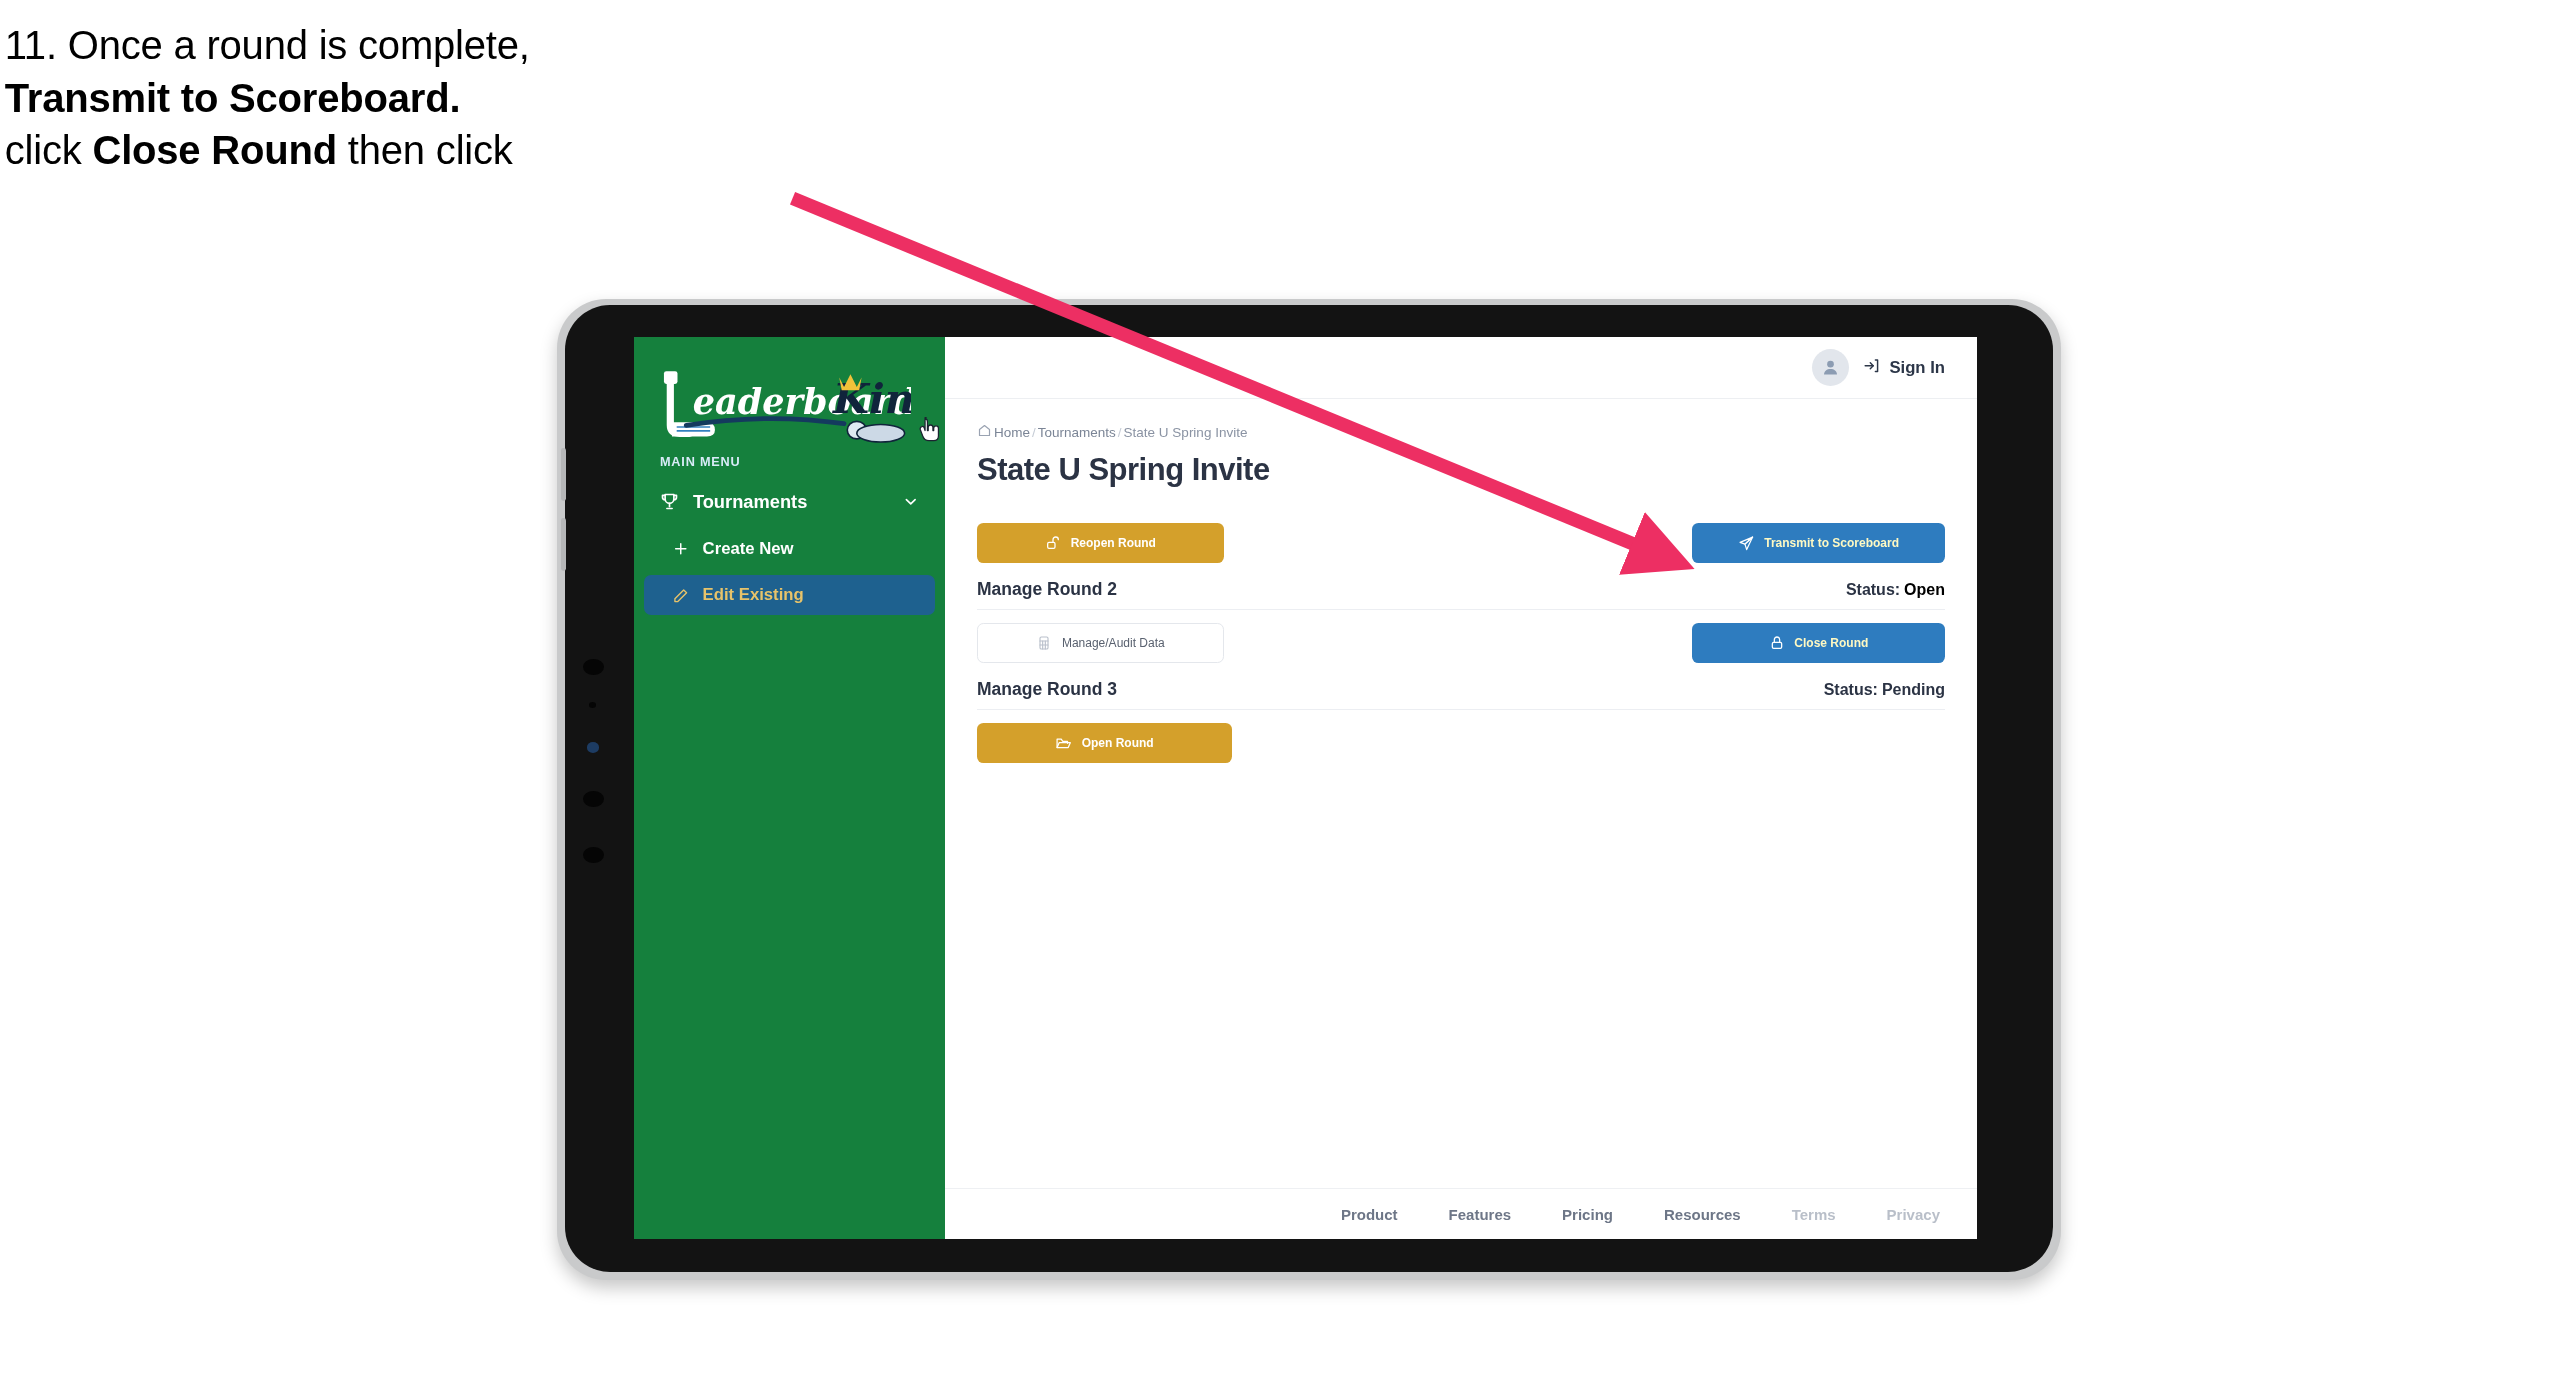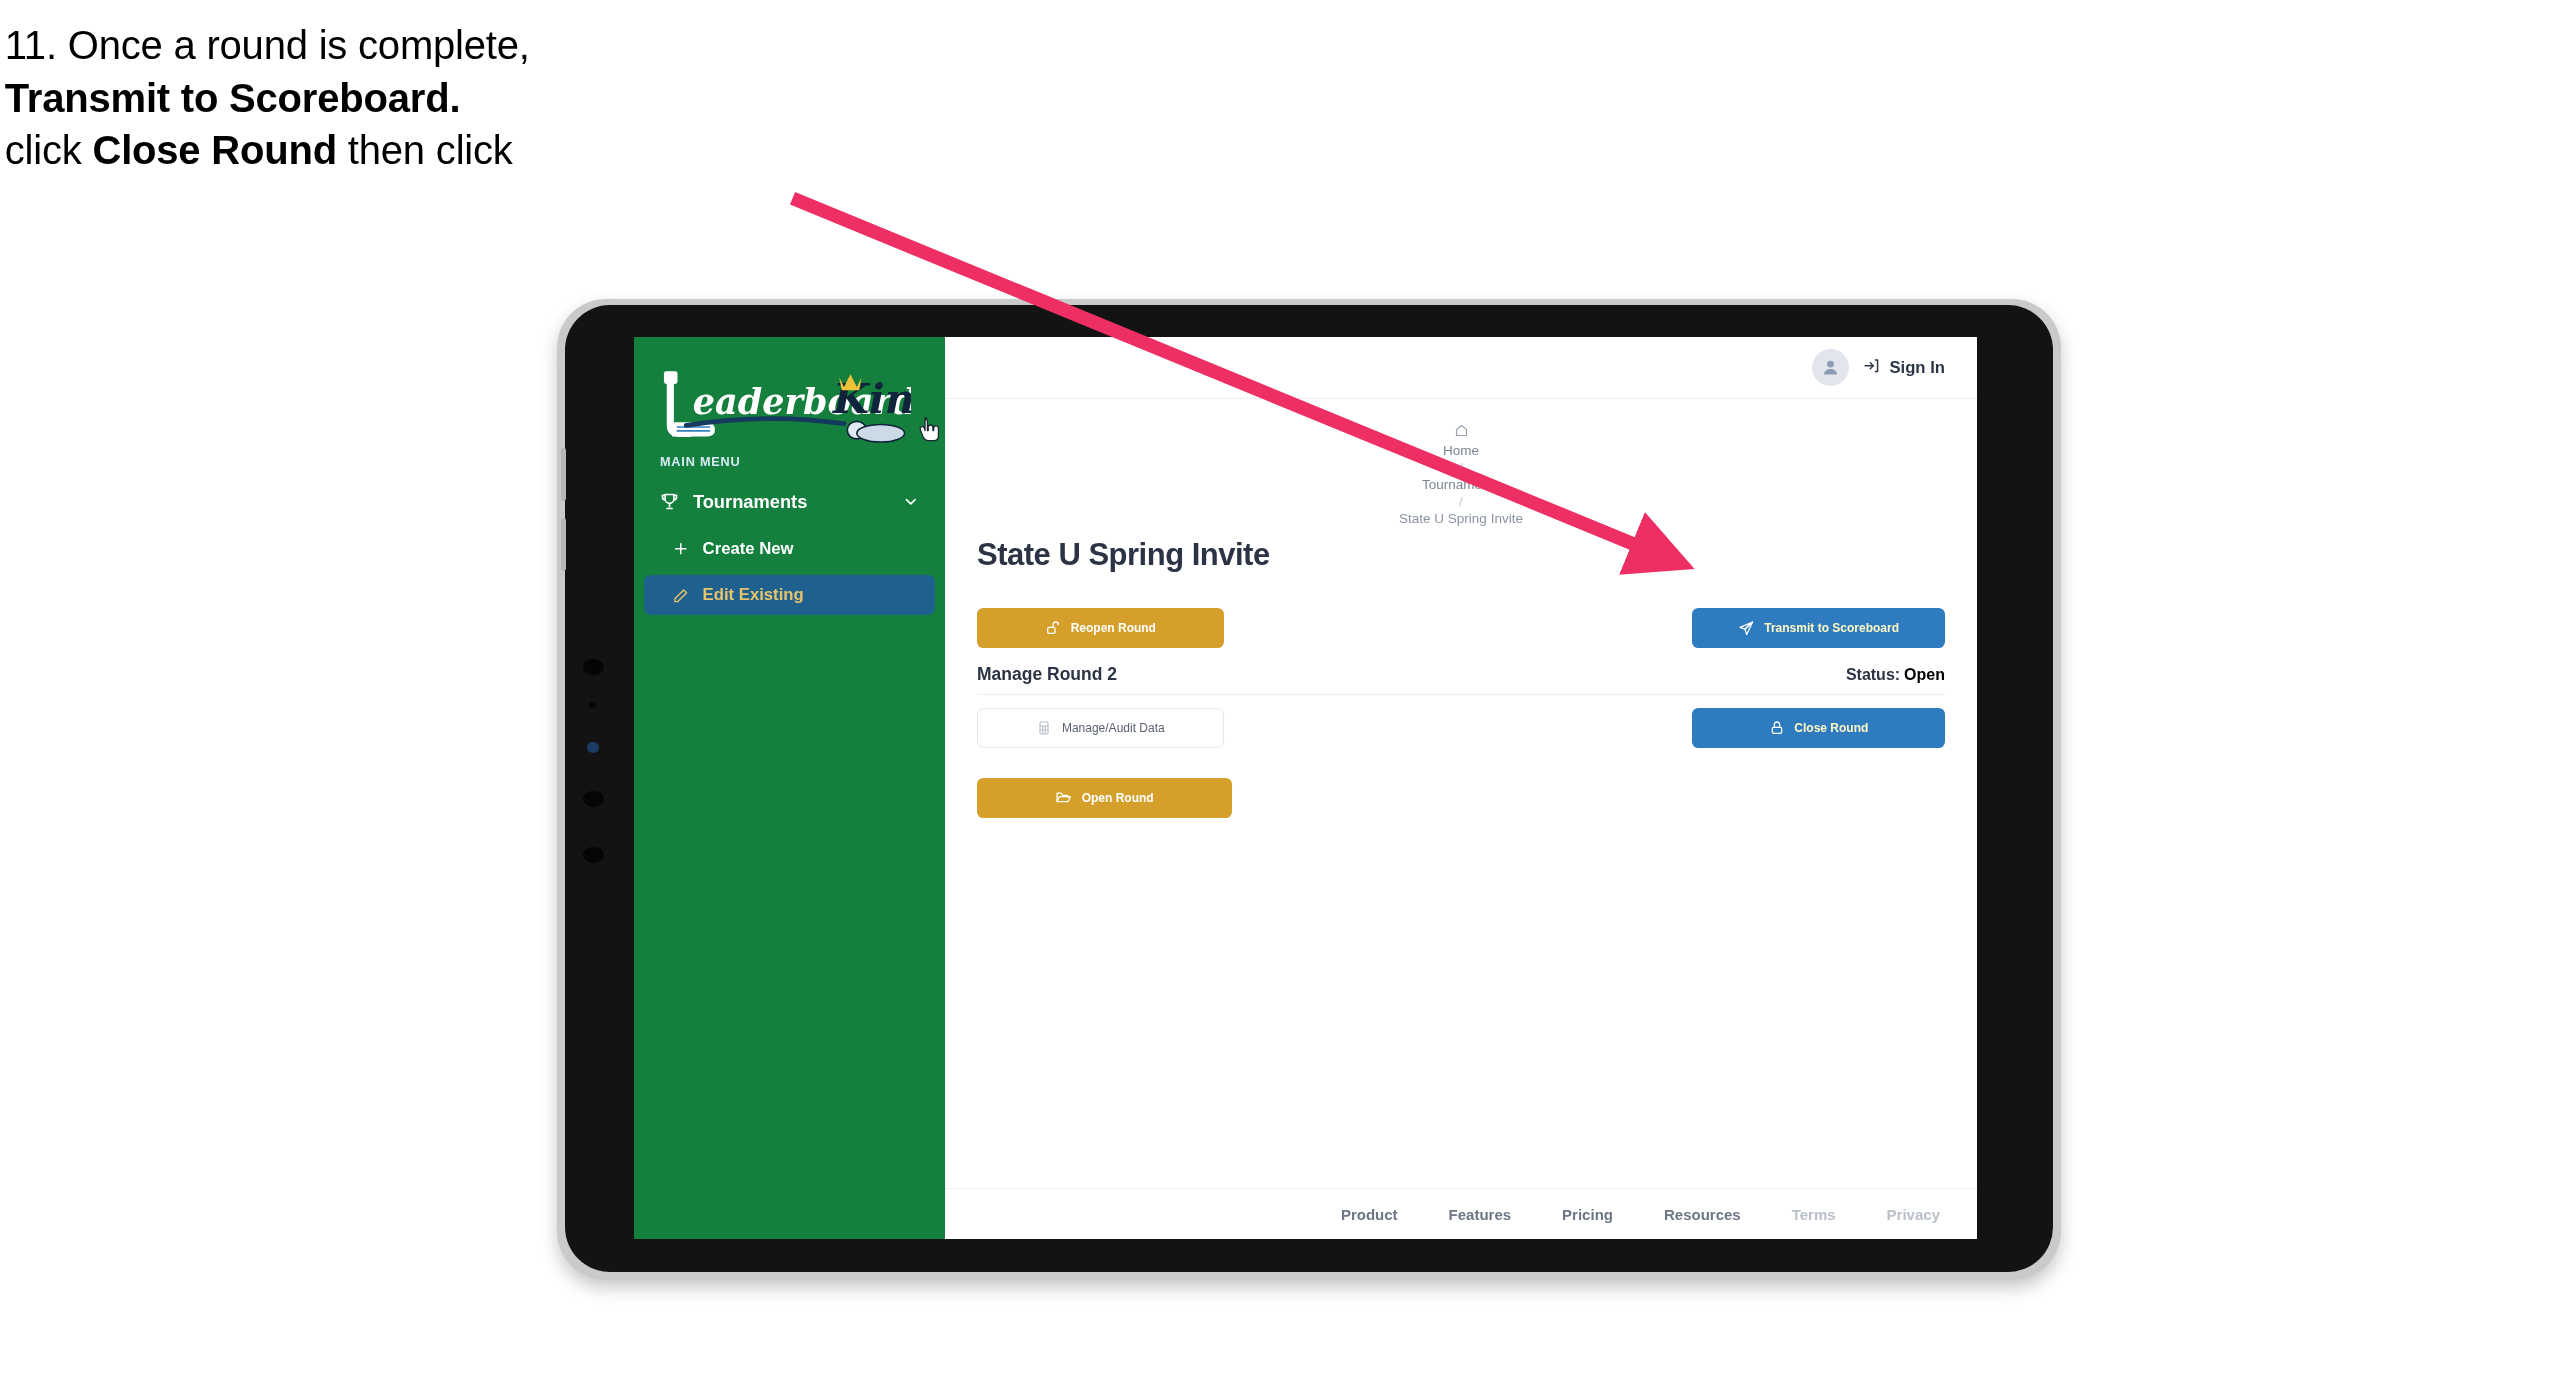--- a/index.html
+++ b/index.html
@@ -210,21 +210,20 @@
     padding: 24px 32px 0 32px;
     min-height: 0;
   }
 
   .breadcrumb {
     display: flex; align-items: center;
     gap: 2px;
     font-size: 13.5px;
     color: #7b8596;
     margin-bottom: 11px;
-    flex-direction: column;
   }
   .breadcrumb .sep { color: #c6ccd6; }
   .breadcrumb .crumb.last { color: #8a93a3; }
 
   .page-title {
     font-size: 31px;
     font-weight: bold;
     color: #2b3344;
     letter-spacing: -0.5px;
     margin-bottom: 21px;
@@ -478,20 +477,26 @@
                       <rect x="5" y="11" width="14" height="9" rx="2"></rect>
                       <path d="M8 11V7a4 4 0 0 1 8 0v4"></path>
                     </svg>
                   </span>
                   <span>Close Round</span>
                 </button>
               </div>
             </div>
 
             <div class="round-block">
+              <div class="round-head">
+                <span class="round-title">Manage Round 3</span>
+                <span class="round-status">
+                  <span>Status:</span><span class="val status-pending">Pending</span>
+                </span>
+              </div>
               <div class="round-actions">
                 <button class="btn btn-gold narrow">
                   <span class="ico">
                     <svg width="16.7" height="16.7" viewBox="0 0 24 24" fill="none" stroke="#ffffff" stroke-width="1.8" stroke-linecap="round" stroke-linejoin="round">
                       <path d="M3 18V6h6l2 3h7v3"></path>
                       <path d="M3 18l3-7h16l-3 7z"></path>
                     </svg>
                   </span>
                   <span>Open Round</span>
                 </button>

